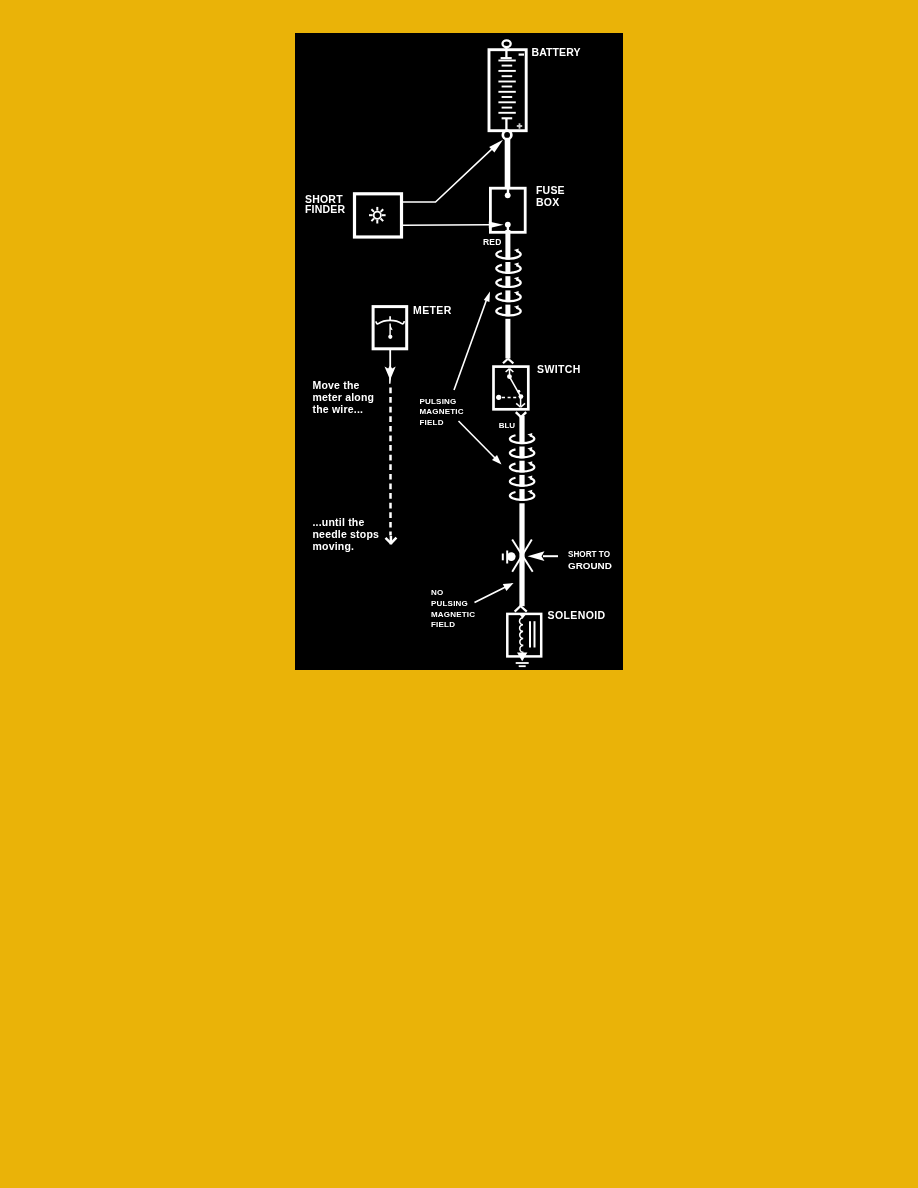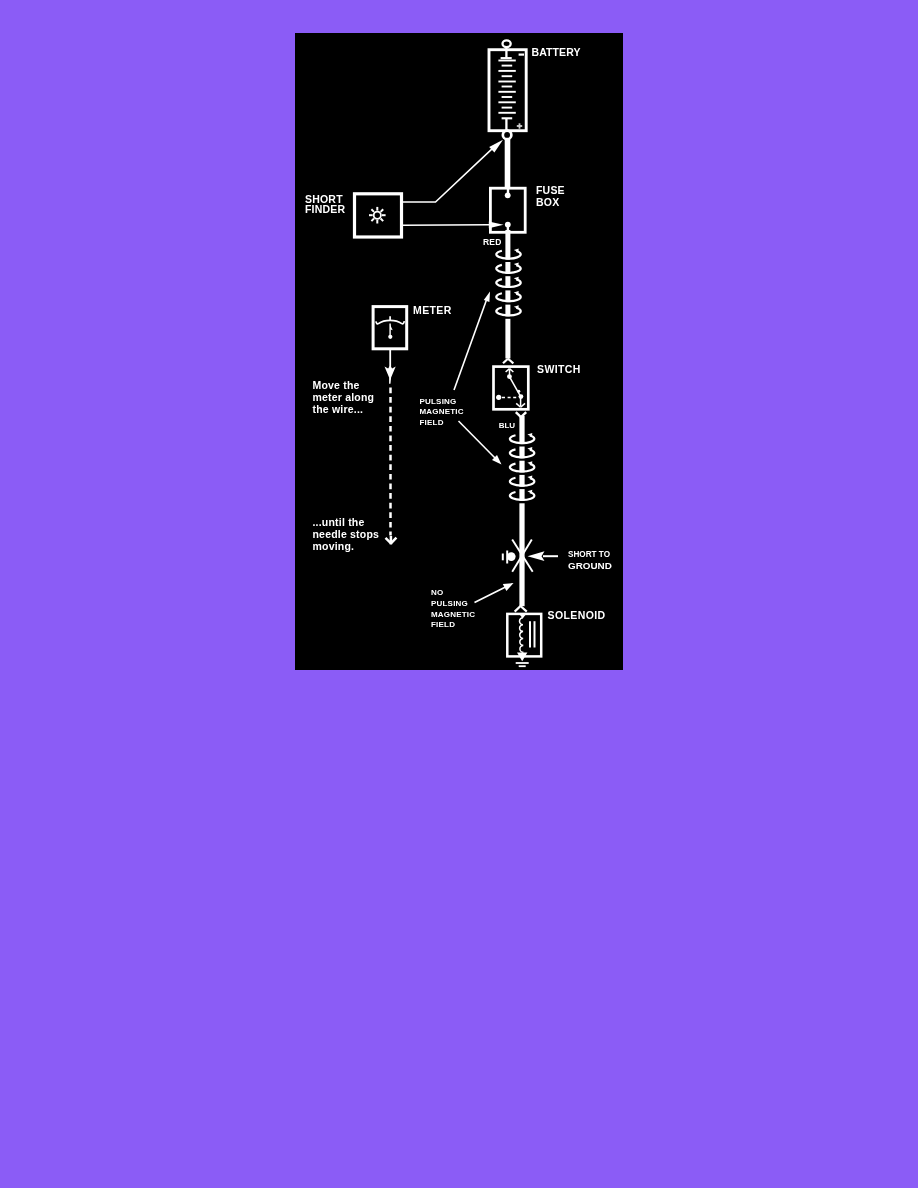--- a/index.html
+++ b/index.html
@@ -1,16 +1,16 @@
 <!DOCTYPE html>
 <html><head>
 <meta charset="utf-8">
 <style>
 html,body{margin:0;padding:0;background:#fff;}
-#page{position:relative;width:918px;height:1188px;background:#8b5cf6;overflow:hidden;}
+#page{position:relative;width:918px;height:1188px;background:#eab308;overflow:hidden;}
 svg{will-change:transform;}
 text{font-family:"Liberation Sans",sans-serif;font-weight:bold;fill:#fff;}
 </style>
 </head>
 <body>
 <div id="page">
 <svg width="918" height="1188" viewBox="0 0 918 1188">
 <rect x="295" y="33" width="328" height="637" fill="#000"></rect>
 
 <g stroke="#fff" fill="none">

